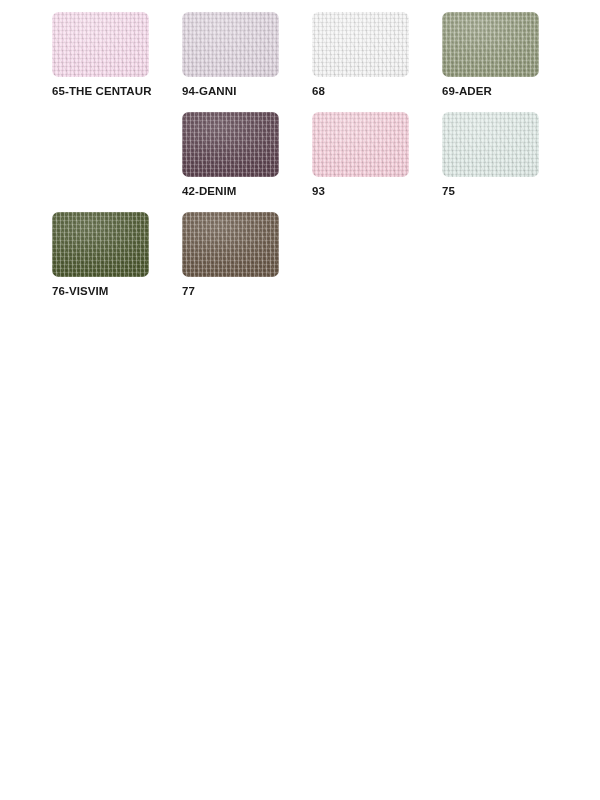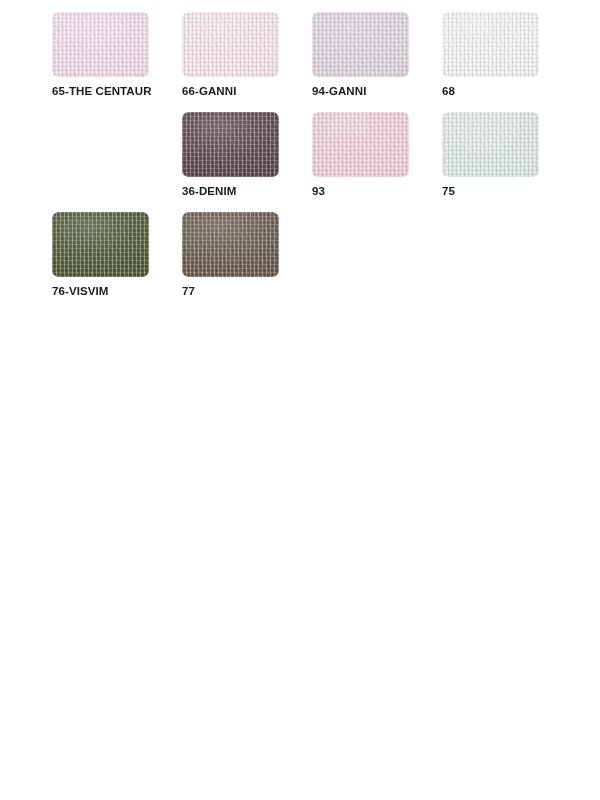--- a/index.html
+++ b/index.html
@@ -133,47 +133,47 @@
 <div id="swatch-sheet">
   <div class="swatch-grid">
       <div class="swatch-cell">
         <div class="swatch-chip" style="background-color: rgb(245, 217, 234);">
           <div class="weave"></div>
           <div class="sheen"></div>
         </div>
         <div class="swatch-label named">65-THE CENTAUR</div>
       </div>
       <div class="swatch-cell">
-        <div class="swatch-chip" style="background-color: rgb(248, 227, 234);">
-          <div class="weave"></div>
-          <div class="sheen"></div>
-        </div>
-        <div class="swatch-label named">66-GANNI</div>
-      </div>
-      <div class="swatch-cell">
         <div class="swatch-chip" style="background-color: rgb(221, 211, 221);">
           <div class="weave"></div>
           <div class="sheen"></div>
         </div>
         <div class="swatch-label named">94-GANNI</div>
       </div>
       <div class="swatch-cell">
         <div class="swatch-chip" style="background-color: rgb(242, 242, 242);">
           <div class="weave"></div>
           <div class="sheen"></div>
         </div>
         <div class="swatch-label plain">68</div>
       </div>
+      <div class="swatch-cell">
+        <div class="swatch-chip" style="background-color: rgb(146, 154, 124);">
+          <div class="weave"></div>
+          <div class="sheen"></div>
+        </div>
+        <div class="swatch-label named">69-ADER</div>
+      </div>
       <div class="swatch-cell is-empty"></div>
       <div class="swatch-cell">
         <div class="swatch-chip" style="background-color: rgb(94, 69, 81);">
           <div class="weave"></div>
           <div class="sheen"></div>
         </div>
-        <div class="swatch-label named">36-DENIM</div>
+        <div class="swatch-label named">42-DENIM</div>
       </div>
       <div class="swatch-cell">
         <div class="swatch-chip" style="background-color: rgb(243, 204, 216);">
           <div class="weave"></div>
           <div class="sheen"></div>
         </div>
         <div class="swatch-label plain">93</div>
       </div>
       <div class="swatch-cell">
         <div class="swatch-chip" style="background-color: rgb(221, 232, 228);">

